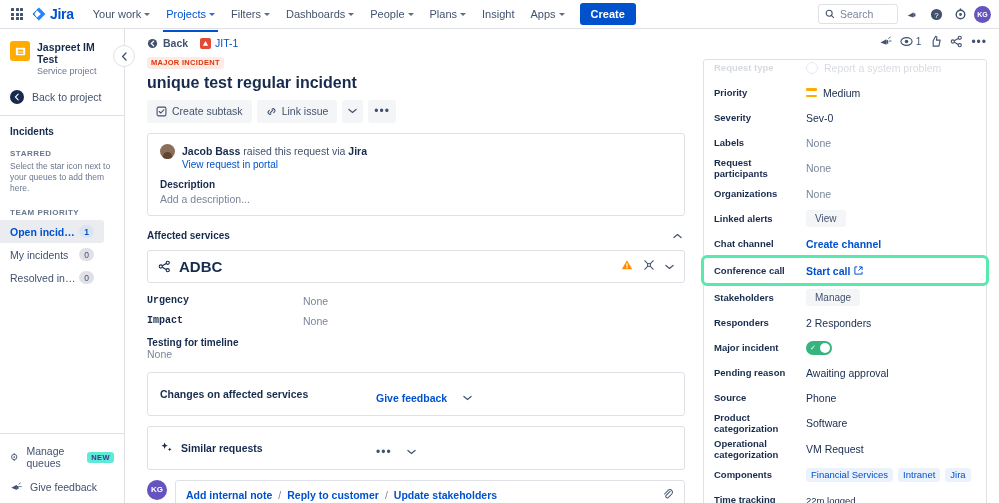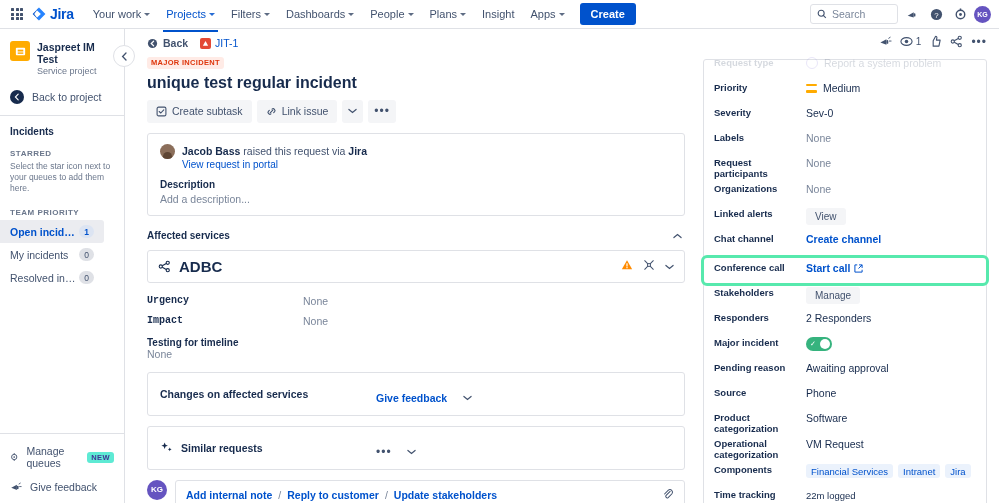--- a/index.html
+++ b/index.html
@@ -42,21 +42,21 @@
   }
   .caret { width:0;height:0;border-left:3px solid transparent;border-right:3px solid transparent;border-top:3.5px solid currentColor; opacity:.85; }
   .create-btn {
     background:#0052CC; color:#fff; font-weight:600; font-size:11px;
     border:none; border-radius:3px; padding:5px 11px; cursor:pointer; margin-left:6px;
   }
   .nav-right { margin-left:auto; display:flex; align-items:center; gap:4px; }
   .search-box {
     display:flex; align-items:center; gap:5px;
     border:1px solid #DFE1E6; border-radius:3px;
-    height:20px; width:88px; padding:0 6px; background:#fff;
+    height:20px; width:80px; padding:0 6px; background:#fff;
     color:#7A869A; font-size:10.5px; cursor:text;
   }
   .icon-btn {
     width:20px;height:20px;border-radius:50%;
     display:flex;align-items:center;justify-content:center;
     cursor:pointer; color:#42526E;
   }
   .avatar-top {
     width:17px;height:17px;border-radius:50%;
     background:#6554C0;color:#fff;font-size:7px;font-weight:700;
@@ -208,21 +208,21 @@
   .right-actions {
     position:absolute; top:4px; right:12px;
     display:flex;align-items:center;gap:8px; z-index:30;
     background:#fff; padding:2px 0 2px 6px;
   }
   .ra-btn{display:flex;align-items:center;gap:3px;color:#42526E;cursor:pointer;font-size:10px;}
   .details-card {
     border:1px solid #DFE1E6;border-radius:3px;background:#fff;
     padding: 4px 10px 6px 10px; margin-top:22px;
   }
-  .drow { display:flex; align-items:flex-start; min-height:25px; padding:2px 0;}
+  .drow { display:flex; align-items:center; min-height:25px; padding:2px 0;}
   .drow.top-clip { opacity:.18; margin-top:-9px; }
   .dk { width:92px; flex:none; font-size:9.5px; font-weight:600; color:#172B4D; line-height:11px;}
   .dv { font-size:10.5px; color:#172B4D; display:flex; align-items:center; gap:6px; flex:1;}
   .dv.muted { color:#7A869A; }
   .pill-btn {
     background:#F4F5F7;border:none;border-radius:3px;padding:3px 9px;
     font-size:10px;color:#42526E;cursor:pointer;font-family:inherit;
   }
   .blue-link { color:#0052CC;font-size:10.5px;font-weight:600;cursor:pointer;display:flex;align-items:center;gap:4px;}
   .hl-row {

